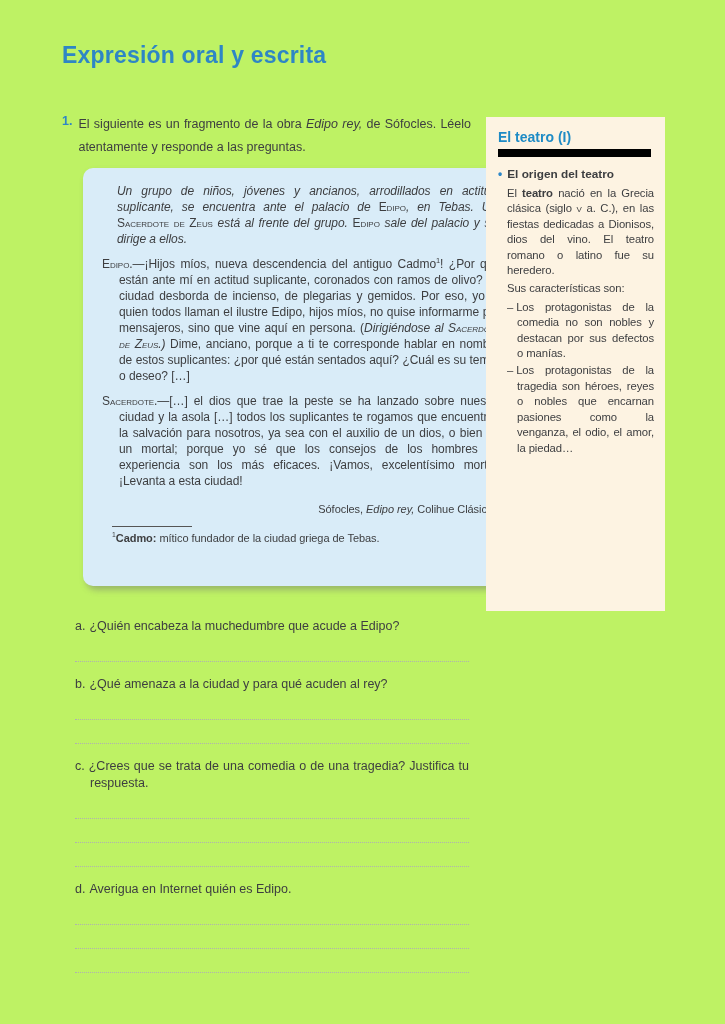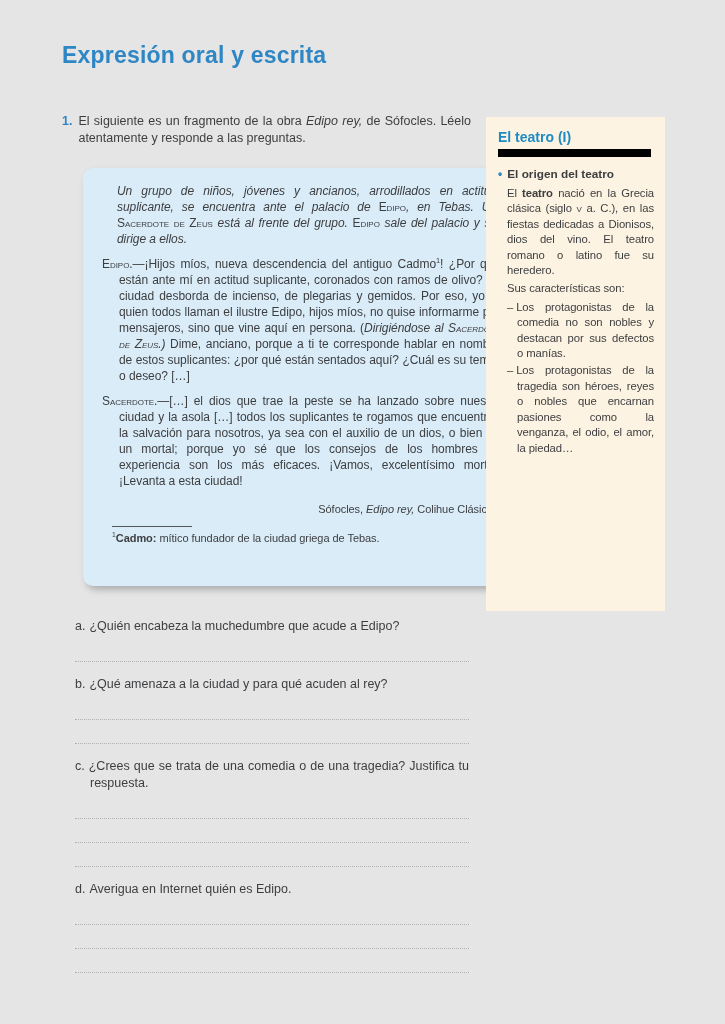--- a/index.html
+++ b/index.html
@@ -1,29 +1,29 @@
 <!DOCTYPE html>
 <html><head>
 <meta charset="utf-8">
 <style>
   * { margin:0; padding:0; box-sizing:border-box; }
   html,body { background:#ffffff; }
   body { font-family:"Liberation Sans", sans-serif; color:#3d3e40; }
-  .page { position:relative; width:725px; height:1024px; background:#e5e5e5; overflow:hidden; }
+  .page { position:relative; width:725px; height:1024px; background:#bef264; overflow:hidden; }
 
   .it { font-style:italic; }
   .bd { font-weight:bold; }
   .sc { font-variant:small-caps; }
   sup { font-size:0.62em; vertical-align:super; line-height:0; }
 
   .page-title { position:absolute; left:62px; top:42px; font-size:23px; font-weight:bold; color:#2e86c5; letter-spacing:0.2px; }
 
   .exercise { position:absolute; left:62px; top:113px; width:409px; display:flex; }
   .ex-num { color:#2e86c5; font-weight:bold; font-size:12.5px; line-height:17px; margin-right:6px; }
-  .ex-text { font-size:12.5px; line-height:17px; text-align:justify; }
+  .ex-text { font-size:12.5px; line-height:23px; text-align:justify; }
 
   .reading-box { position:absolute; left:83px; top:168px; width:432px; min-height:418px;
       background:#d9ecf8; border-radius:10px; box-shadow:3px 4px 6px rgba(110,110,110,0.45);
       padding:15px 15px 12px 19px; font-size:12px; line-height:16px; letter-spacing:-0.05px; }
   .stage  { margin:0 3px 9px 15px; text-align:justify; }
   .speech { padding-left:17px; text-indent:-17px; margin-bottom:9px; text-align:justify; }
   .attribution { text-align:right; font-size:11px; margin-top:12px; padding-right:4px; }
   .footnote-rule { width:80px; border-top:1px solid #555; margin:9px 0 3px 10px; }
   .footnote { margin-left:10px; font-size:11px; }
 

